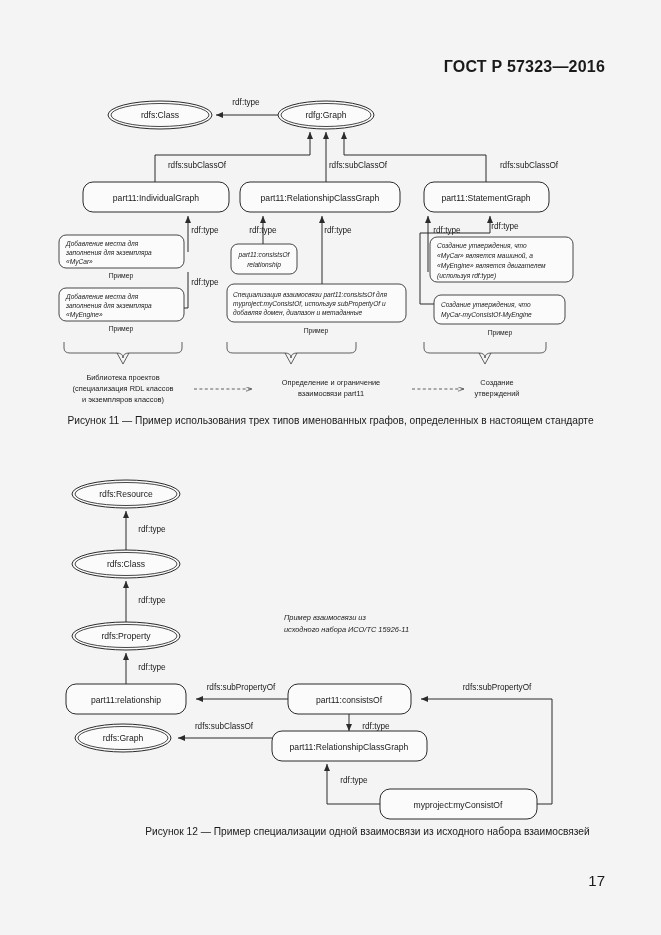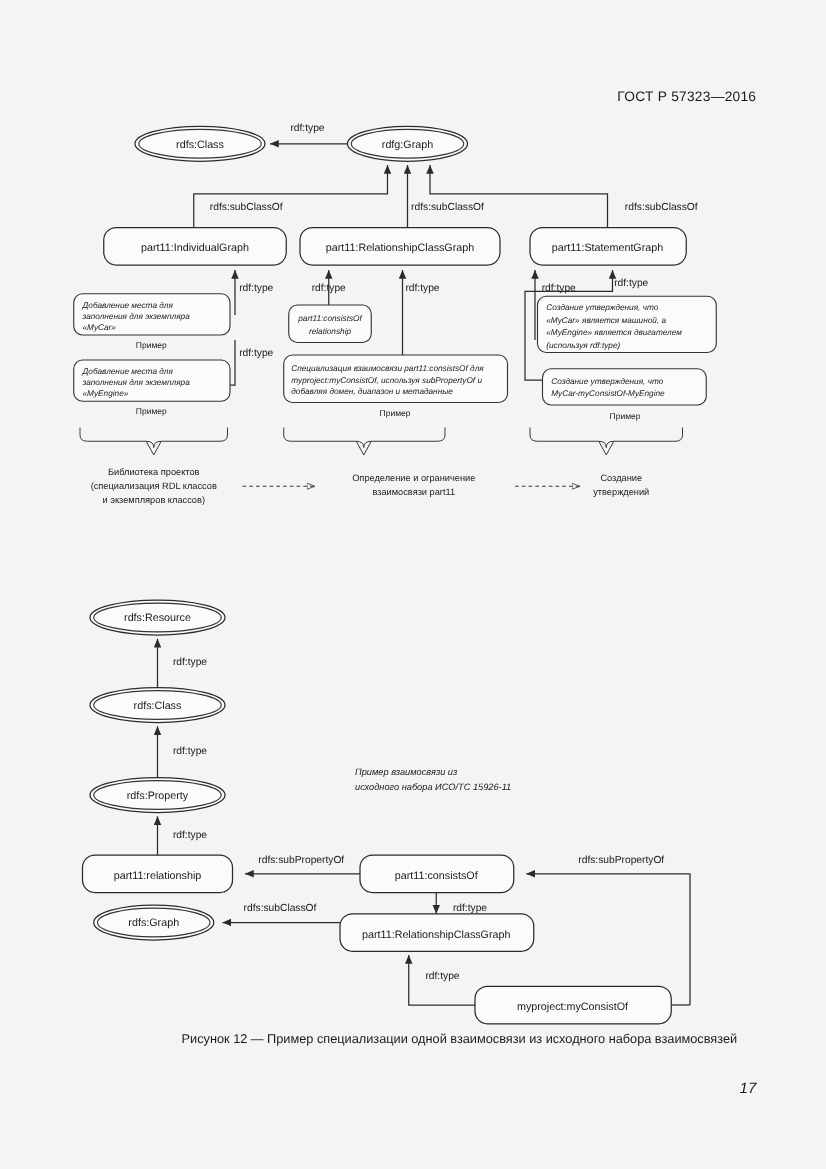--- a/index.html
+++ b/index.html
@@ -15,34 +15,33 @@
     color: #1a1a1a;
     overflow: hidden;
   }
   .page {
     position: absolute;
     inset: 0;
     background: #f4f4f4;
   }
   .std-header {
     position: absolute;
-    top: 72px;
+    top: 58px;
     right: 56px;
-    font-size: 11px;
-    font-weight: normal;
+    font-size: 16px;
+    font-weight: bold;
     letter-spacing: 0.2px;
     color: #1a1a1a;
   }
   .page-number {
     position: absolute;
-    bottom: 58px;
+    bottom: 46px;
     right: 56px;
-    font-size: 12px;
+    font-size: 15px;
     color: #1a1a1a;
-    font-style: italic;
   }
 
   
   .figure {
     position: absolute;
     left: 0;
   }
   #figure-11 { top: 92px; width: 661px; height: 320px; }
   #figure-12 { top: 474px; width: 648px; height: 355px; }
   .figure svg { display: block; }
@@ -249,20 +248,21 @@
 
       <g>
         <path class="dash" d="M194,297 L252,297" marker-end="url(#ard)"></path>
       </g>
       <g>
         <path class="dash" d="M412,297 L464,297" marker-end="url(#ard)"></path>
       </g>
     </svg>
   </div>
 
+  <div class="fig-caption" id="caption-11">Рисунок 11 — Пример использования трех типов именованных графов, определенных в настоящем стандарте</div>
 
 
   <div class="figure" id="figure-12">
     <svg width="661" height="355" viewBox="0 0 661 355" xmlns="http://www.w3.org/2000/svg">
       <defs>
         <marker id="ar2" markerWidth="8" markerHeight="8" refX="7" refY="3" orient="auto">
           <path d="M0,0 L7,3 L0,6 z" fill="#2b2b2b"></path>
         </marker>
       </defs>
 

